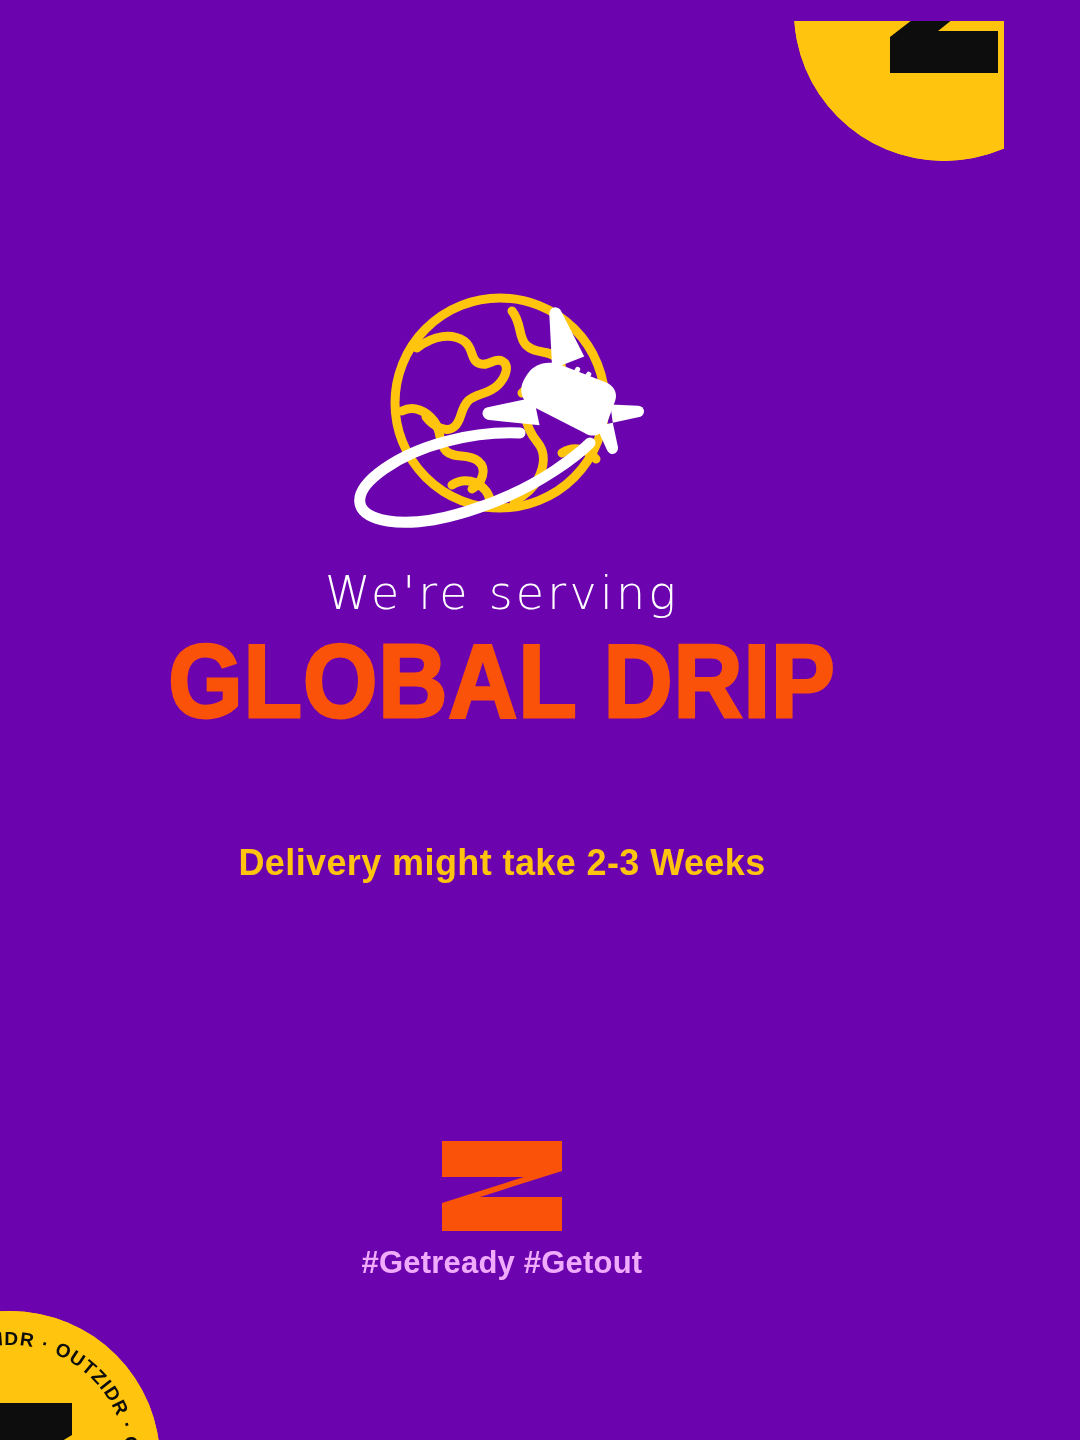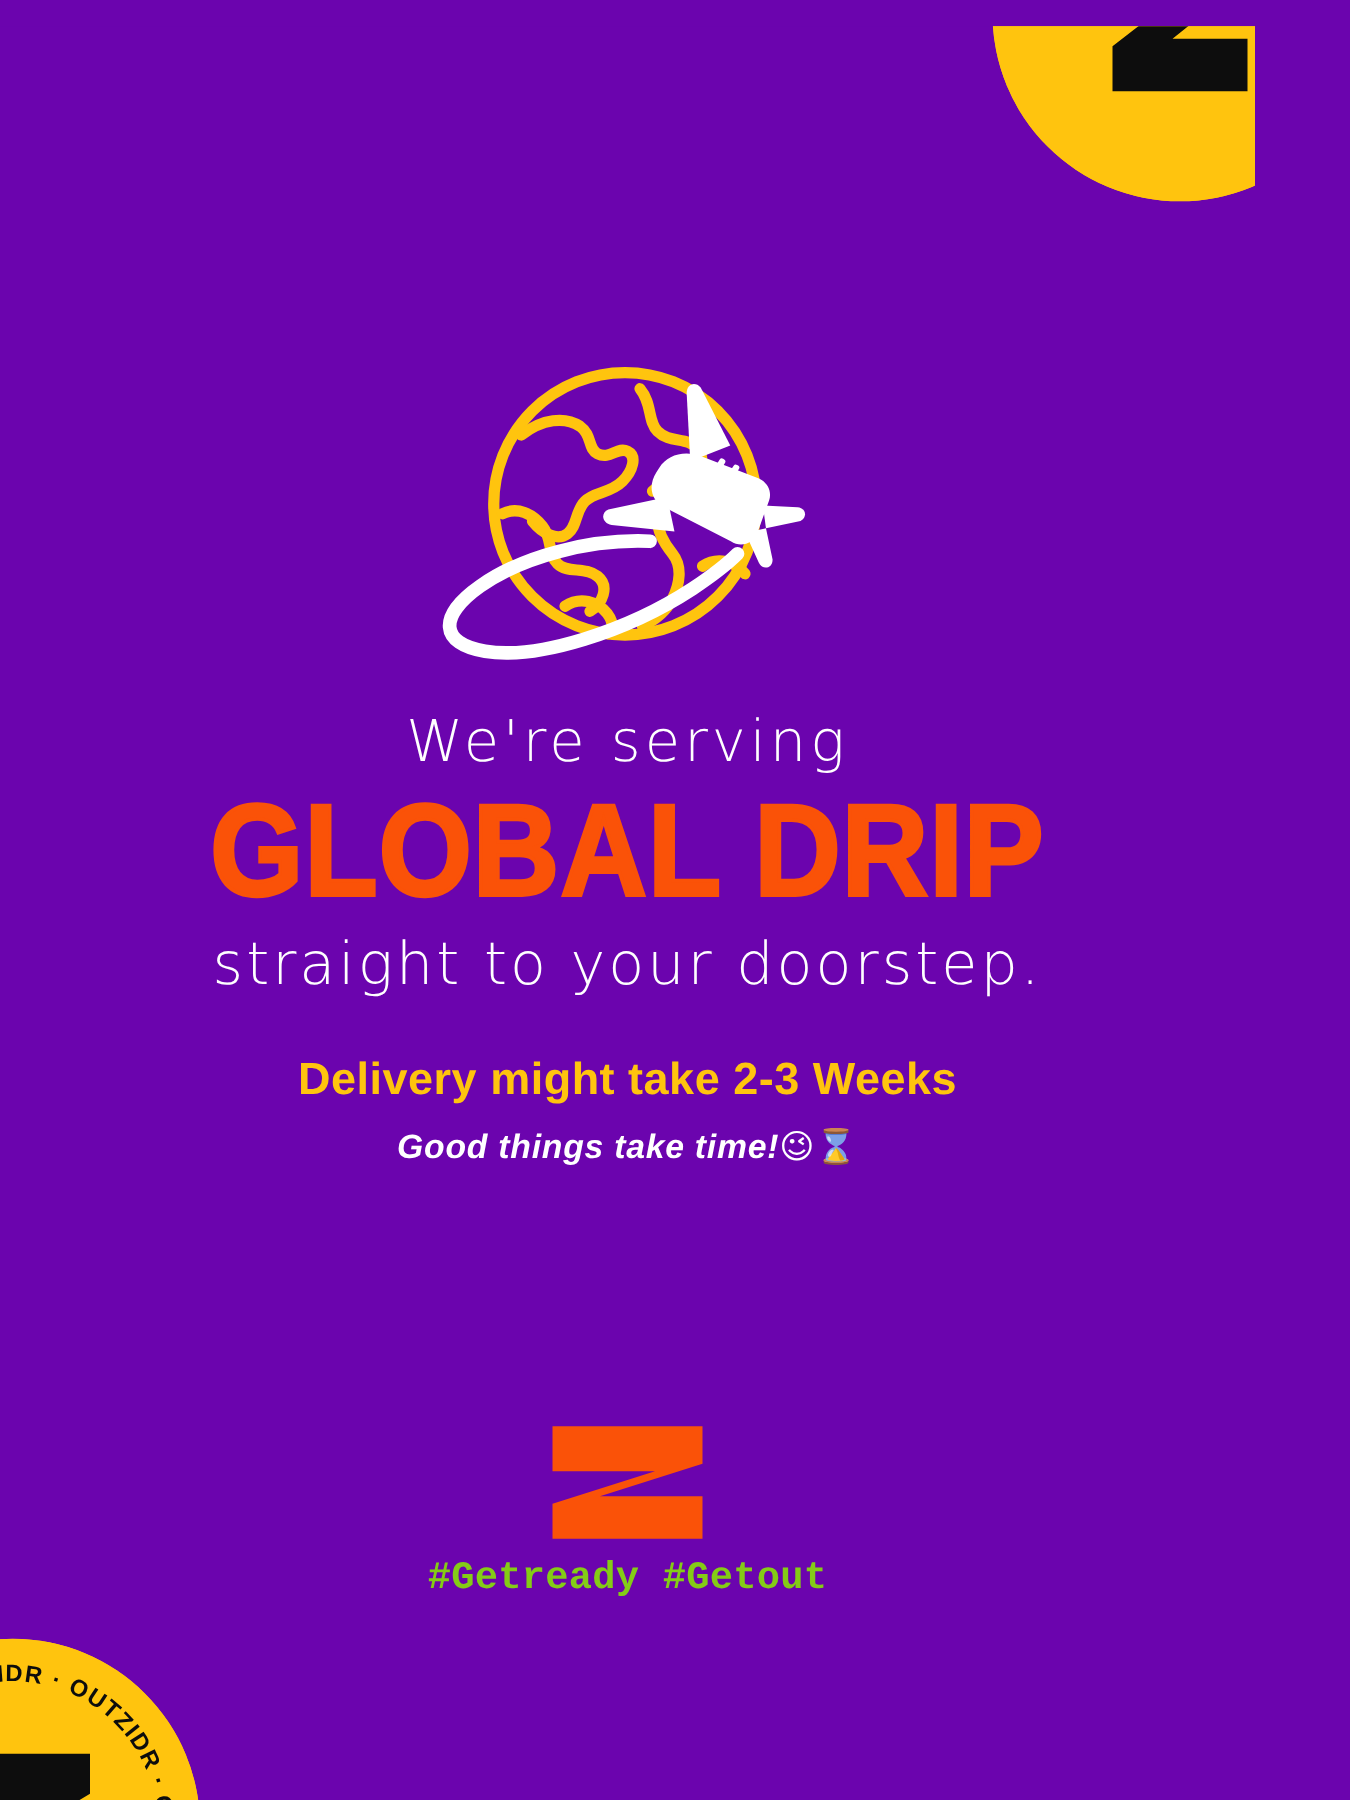--- a/index.html
+++ b/index.html
@@ -147,26 +147,26 @@
     top: 1118px;
     text-align: center;
   }
   #footer-zmark {
     display: block;
     margin: 0 auto;
     width: 128px;
     height: 94px;
   }
   .footer-hashtags {
-    color: #84cc16;
+    color: #f0abfc;
     font-size: 31px;
     font-weight: bold;
     letter-spacing: 0.2px;
     margin-top: 12px;
-    font-family: Liberation Mono, monospace;
+    font-family: Liberation Sans, sans-serif;
   }
 </style>
 </head>
 <body>
 
 <div id="poster">
 
   <div class="badge badge-tr">
     <svg viewBox="0 0 300 300" xmlns="http://www.w3.org/2000/svg">
       <defs>
@@ -213,28 +213,24 @@
         <path d="M104 46 L126 60 C132 64 138 58 134 52 L116 34 Z"></path>
         <rect x="55" y="6" width="5" height="7" rx="2"></rect>
         <rect x="67" y="4" width="5" height="7" rx="2"></rect>
       </g>
     </svg>
   </div>
 
   <div id="copy">
     <div class="line-serving">We're serving</div>
     <div class="line-headline">GLOBAL DRIP</div>
-    <div class="line-doorstep">straight to your doorstep.</div>
   </div>
 
   <div id="delivery">
     <div class="delivery-main">Delivery might take 2-3 Weeks</div>
-    <div class="delivery-sub">
-      <span>Good things take time!</span><span class="emoji">😉</span><span class="emoji">⌛</span>
-    </div>
   </div>
 
   <div id="footer">
     <svg id="footer-zmark" viewBox="0 0 128 94" xmlns="http://www.w3.org/2000/svg">
       <polygon points="4,2 124,2 124,32 42,58 124,58 124,92 4,92 4,64 86,38 4,38" fill="#FA5208"></polygon>
     </svg>
     <div class="footer-hashtags">#Getready #Getout</div>
   </div>
 
   <div class="badge badge-bl">

